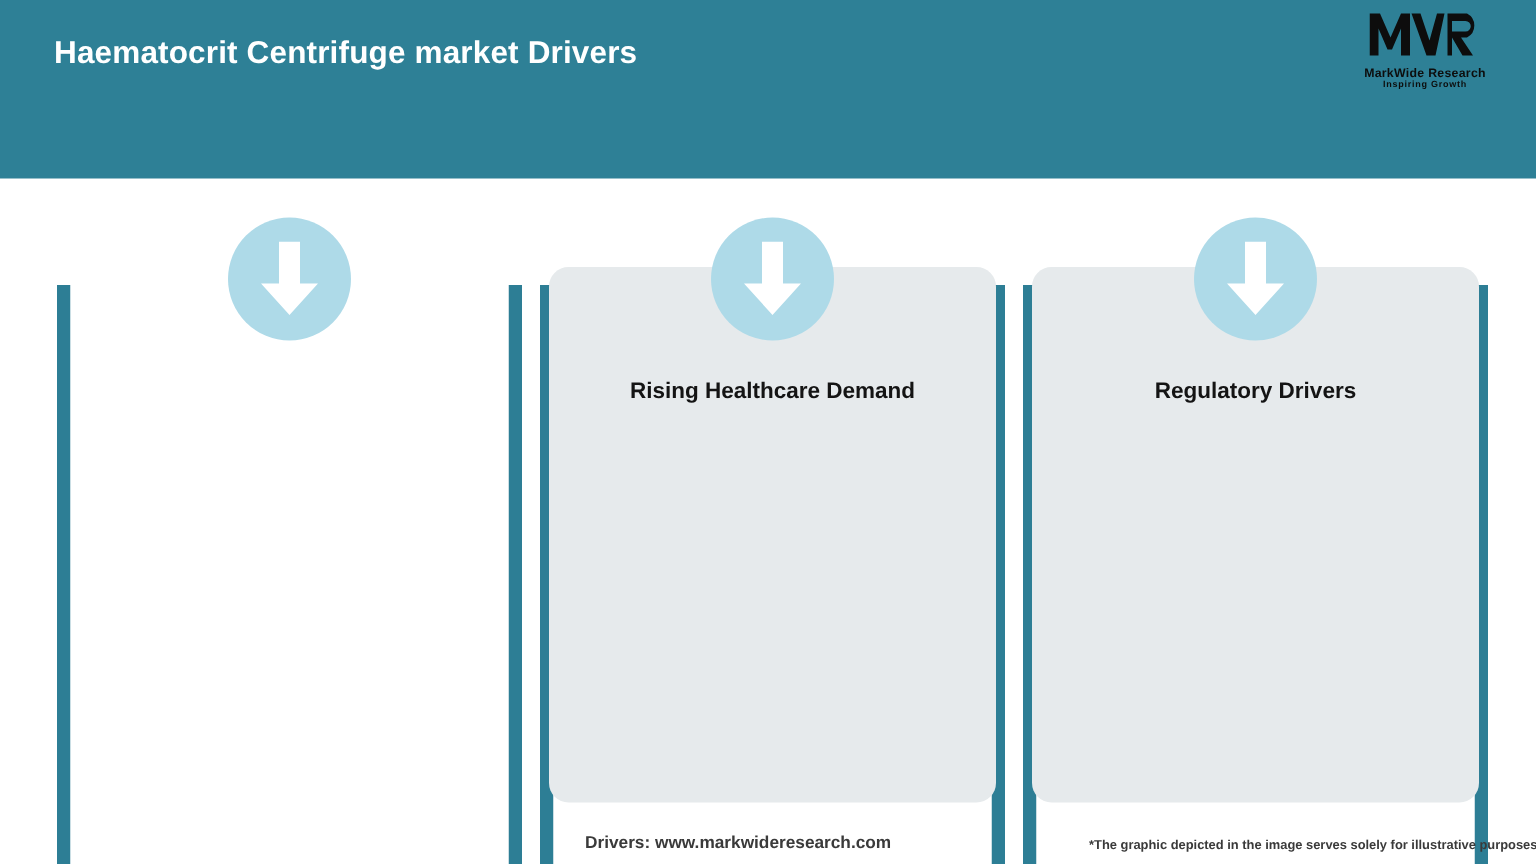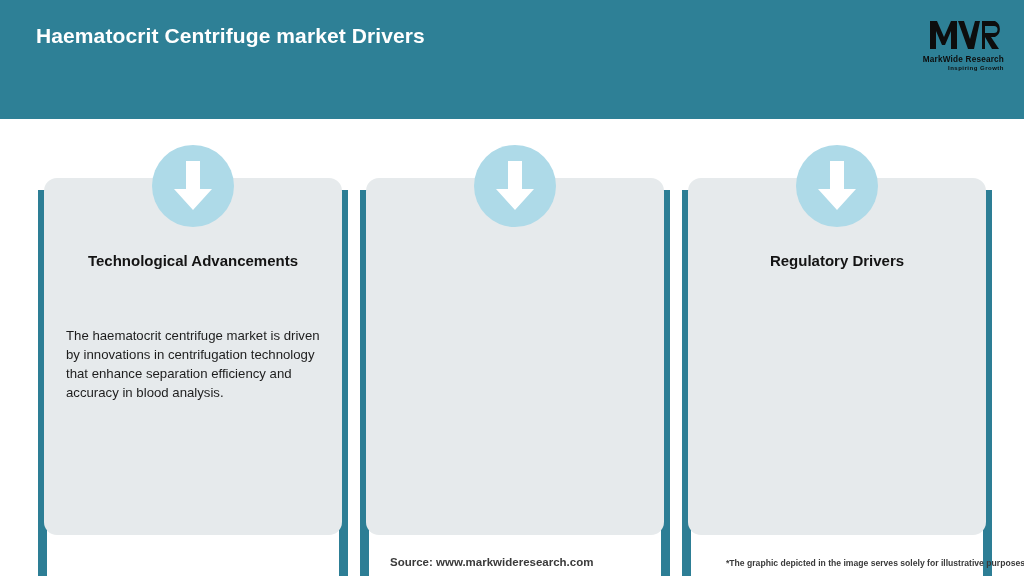--- a/index.html
+++ b/index.html
@@ -34,24 +34,24 @@
     font-weight: bold;
     color: #ffffff;
     letter-spacing: 0.1px;
     white-space: nowrap;
   }
 
   
   .logo {
     position: absolute;
     right: 20px;
-    top: 20px;
+    top: 8px;
     width: 108px;
     height: 54px;
-    text-align: right;
+    text-align: center;
   }
   .logo-mark {
     display: block;
     margin: 0 auto;
   }
   .logo-name {
     display: block;
     font-size: 8.2px;
     font-weight: bold;
     color: #0d0d0d;
@@ -190,34 +190,31 @@
     </span>
     <span class="logo-name">MarkWide Research</span>
     <span class="logo-tag">Inspiring Growth</span>
   </div>
 </div>
 
 <div class="cards">
 
   <div class="card-wrap c1">
     <div class="bracket"></div>
-    <div class="card">
-      <div class="card-title">Technological Advancements</div>
-      <div class="card-body">The haematocrit centrifuge market is driven by innovations in centrifugation technology that enhance separation efficiency and accuracy in blood analysis.</div>
-    </div>
     <div class="icon-circle">
       <svg width="42" height="50" viewBox="0 0 42 50" xmlns="http://www.w3.org/2000/svg" aria-hidden="true">
         <polygon points="14,0 28,0 28,28 40,28 21,49 2,28 14,28" fill="#FFFFFF"></polygon>
       </svg>
     </div>
   </div>
 
   <div class="card-wrap c2">
     <div class="bracket"></div>
     <div class="card">
+      <div class="card-title">Rising Healthcare Demand</div>
     </div>
     <div class="icon-circle">
       <svg width="42" height="50" viewBox="0 0 42 50" xmlns="http://www.w3.org/2000/svg" aria-hidden="true">
         <polygon points="14,0 28,0 28,28 40,28 21,49 2,28 14,28" fill="#FFFFFF"></polygon>
       </svg>
     </div>
   </div>
 
   <div class="card-wrap c3">
     <div class="bracket"></div>
@@ -226,14 +223,14 @@
     </div>
     <div class="icon-circle">
       <svg width="42" height="50" viewBox="0 0 42 50" xmlns="http://www.w3.org/2000/svg" aria-hidden="true">
         <polygon points="14,0 28,0 28,28 40,28 21,49 2,28 14,28" fill="#FFFFFF"></polygon>
       </svg>
     </div>
   </div>
 
 </div>
 
-<div class="footer-source">Source: www.markwideresearch.com</div>
+<div class="footer-source">Drivers: www.markwideresearch.com</div>
 <div class="footer-note">*The graphic depicted in the image serves solely for illustrative purposes</div>
 
 </body></html>

